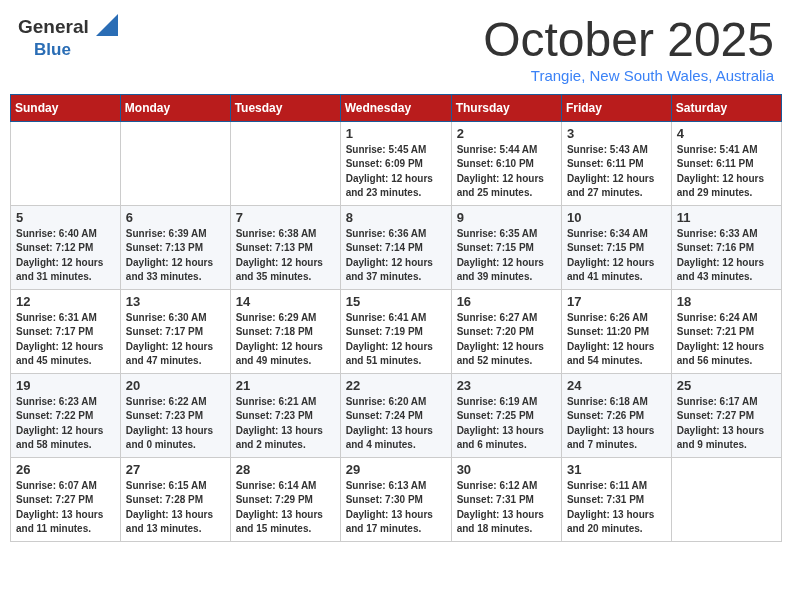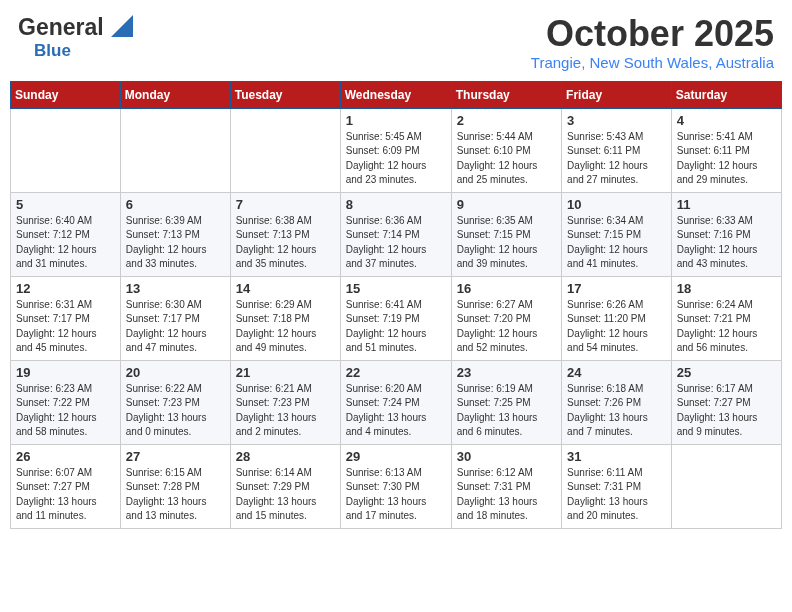--- a/index.html
+++ b/index.html
@@ -14,22 +14,22 @@
       display: flex;
       align-items: flex-start;
       justify-content: space-between;
       margin-bottom: 6px;
       padding: 4px 8px;
     }
     .title-area {
       text-align: right;
     }
     .month-title {
-      font-size: 36px;
-      font-weight: bold;
+      font-size: 48px;
+      font-weight: normal;
       color: #333;
       line-height: 1.1;
     }
     .location-title {
       font-size: 15px;
       color: #3b82f6;
     }
     .calendar {
       width: 100%;
       border-collapse: collapse;
@@ -59,41 +59,42 @@
     }
     .day-number {
       font-size: 13px;
       font-weight: bold;
       margin-bottom: 2px;
     }
     .day-info {
       font-size: 10px;
       color: #333;
       line-height: 1.45;
+      font-weight: bold;
     }
     .empty-cell {
       background: #f9f9f9;
     }
     .logo-wrapper {
       display: flex;
       flex-direction: column;
       align-items: flex-start;
     }
     .logo-line {
       display: flex;
       align-items: center;
     }
   </style>
 </head>
 <body>
 
 <div class="header">
   <div class="logo-wrapper">
     <div class="logo-line">
-      <span style="font-size:23px;font-weight:bold;color:#333;">General</span>
+      <span style="font-size:19px;font-weight:bold;color:#333;">General</span>
       <span style="display:inline-block;margin:0 1px;">
         <svg width="28" height="22" viewBox="0 0 28 22">
           <polygon points="6,22 28,0 28,22" fill="#2a6db5"></polygon>
         </svg>
       </span>
     </div>
     <div>
       <span style="font-size:17px;font-weight:bold;color:#2a6db5;margin-left:16px;">Blue</span>
     </div>
   </div>

